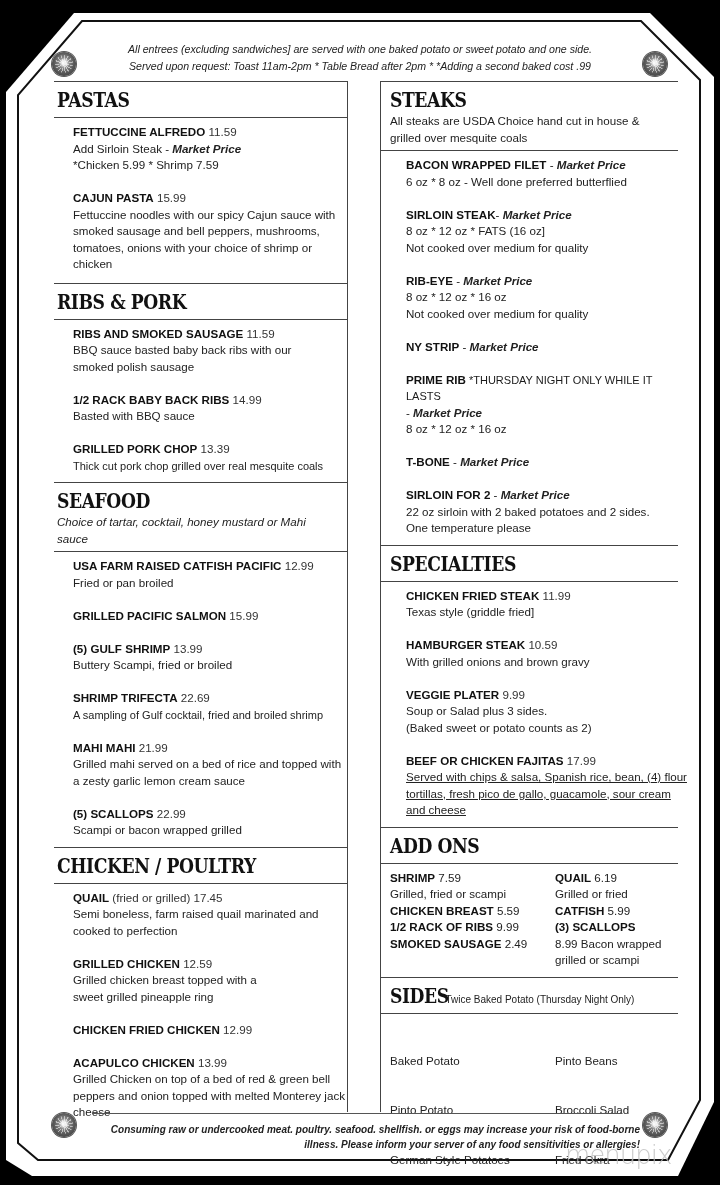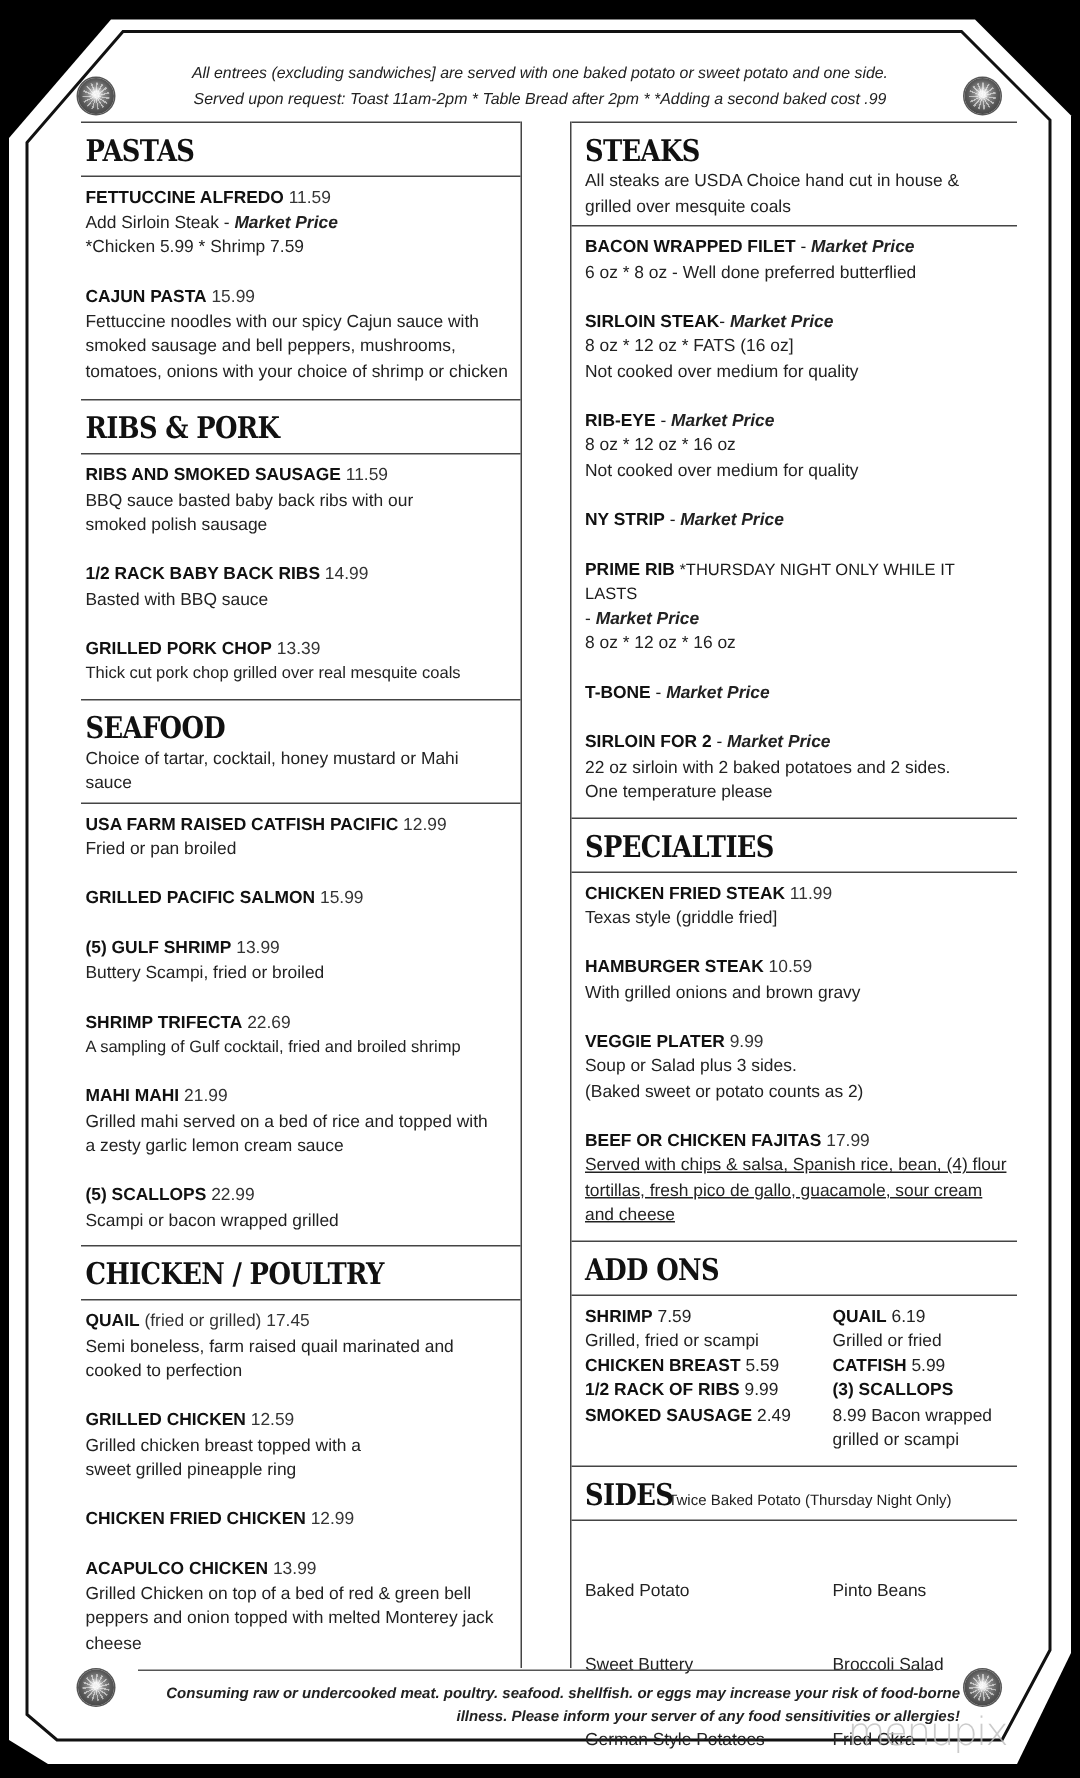--- a/index.html
+++ b/index.html
@@ -25,21 +25,21 @@
 
     .section { border-top: 1.5px solid #444; }
     .sec-head { padding: 5px 0 4px 3px; border-bottom: 1.5px solid #444; }
     .col-right .sec-head { padding-left: 9px; }
     .sec-title { font-family: "DejaVu Serif", "Liberation Serif", serif; font-weight: bold; font-size: 20px;
       letter-spacing: -0.5px; transform: scaleX(0.86); transform-origin: left; display: inline-block; color: #111; line-height: 26px; }
     .sec-sub { font-family: "Liberation Sans", sans-serif; font-size: 11.6px; line-height: 16.5px; color: #222; }
     .sec-body { padding: 6px 4px 8px 3px; }
     .col-right .sec-body { padding-left: 9px; }
 
-    .item { margin-bottom: 16.5px; font-family: "Liberation Sans", sans-serif; font-size: 11.6px; line-height: 16.5px; }
+    .item { margin-bottom: 16.5px; font-family: "Liberation Sans", sans-serif; font-size: 11.6px; line-height: 16.5px; margin-left: 16px; }
     .item:last-child { margin-bottom: 0; }
     .item-name { font-weight: bold; color: #111; }
     .item-price { color: #333; }
     .item-mp { font-style: italic; font-weight: bold; color: #222; }
     .item-line { color: #222; display: block; }
 
     .grid2 { display: grid; grid-template-columns: 165px 130px; font-family: "Liberation Sans", sans-serif; font-size: 11.6px; line-height: 16.5px; color: #222; }
     .grid2 b { color: #111; }
     .sides-head-note { font-family: "Liberation Sans", sans-serif; font-size: 10px; color: #222; margin-left: -18px; }
 
@@ -104,21 +104,21 @@
         <span class="item-name">GRILLED PORK CHOP</span>
         <span class="item-price">13.39</span>
         <span class="item-line" style="font-size:11px;">Thick cut pork chop grilled over real mesquite coals</span>
       </div>
     </div>
   </div>
 
   <div class="section">
     <div class="sec-head">
       <span class="sec-title">SEAFOOD</span>
-      <div class="sec-sub" style="width:250px;">Choice of tartar, cocktail, honey mustard or Mahi sauce</div>
+      <div class="sec-sub" style="width:250px;font-style:italic;">Choice of tartar, cocktail, honey mustard or Mahi sauce</div>
     </div>
     <div class="sec-body">
       <div class="item">
         <span class="item-name">USA FARM RAISED CATFISH PACIFIC</span>
         <span class="item-price">12.99</span>
         <span class="item-line">Fried or pan broiled</span>
       </div>
       <div class="item">
         <span class="item-name">GRILLED PACIFIC SALMON</span>
         <span class="item-price">15.99</span>
@@ -267,21 +267,21 @@
   </div>
 
   <div class="section" style="border-bottom:1.5px solid #444;">
     <div class="sec-head">
       <span class="sec-title">SIDES</span>
       <span class="sides-head-note">Twice Baked Potato (Thursday Night Only)</span>
     </div>
     <div class="sec-body grid2" style="white-space:pre;">
       <div>
         <div>Baked Potato</div>
-        <div>Sweet Buttery</div>
+        <div>Pinto Potato</div>
         <div>German Style Potatoes</div>
         
         
         
         
         
       </div>
       <div>
         <div>Pinto Beans</div>
         <div>Broccoli Salad</div>

